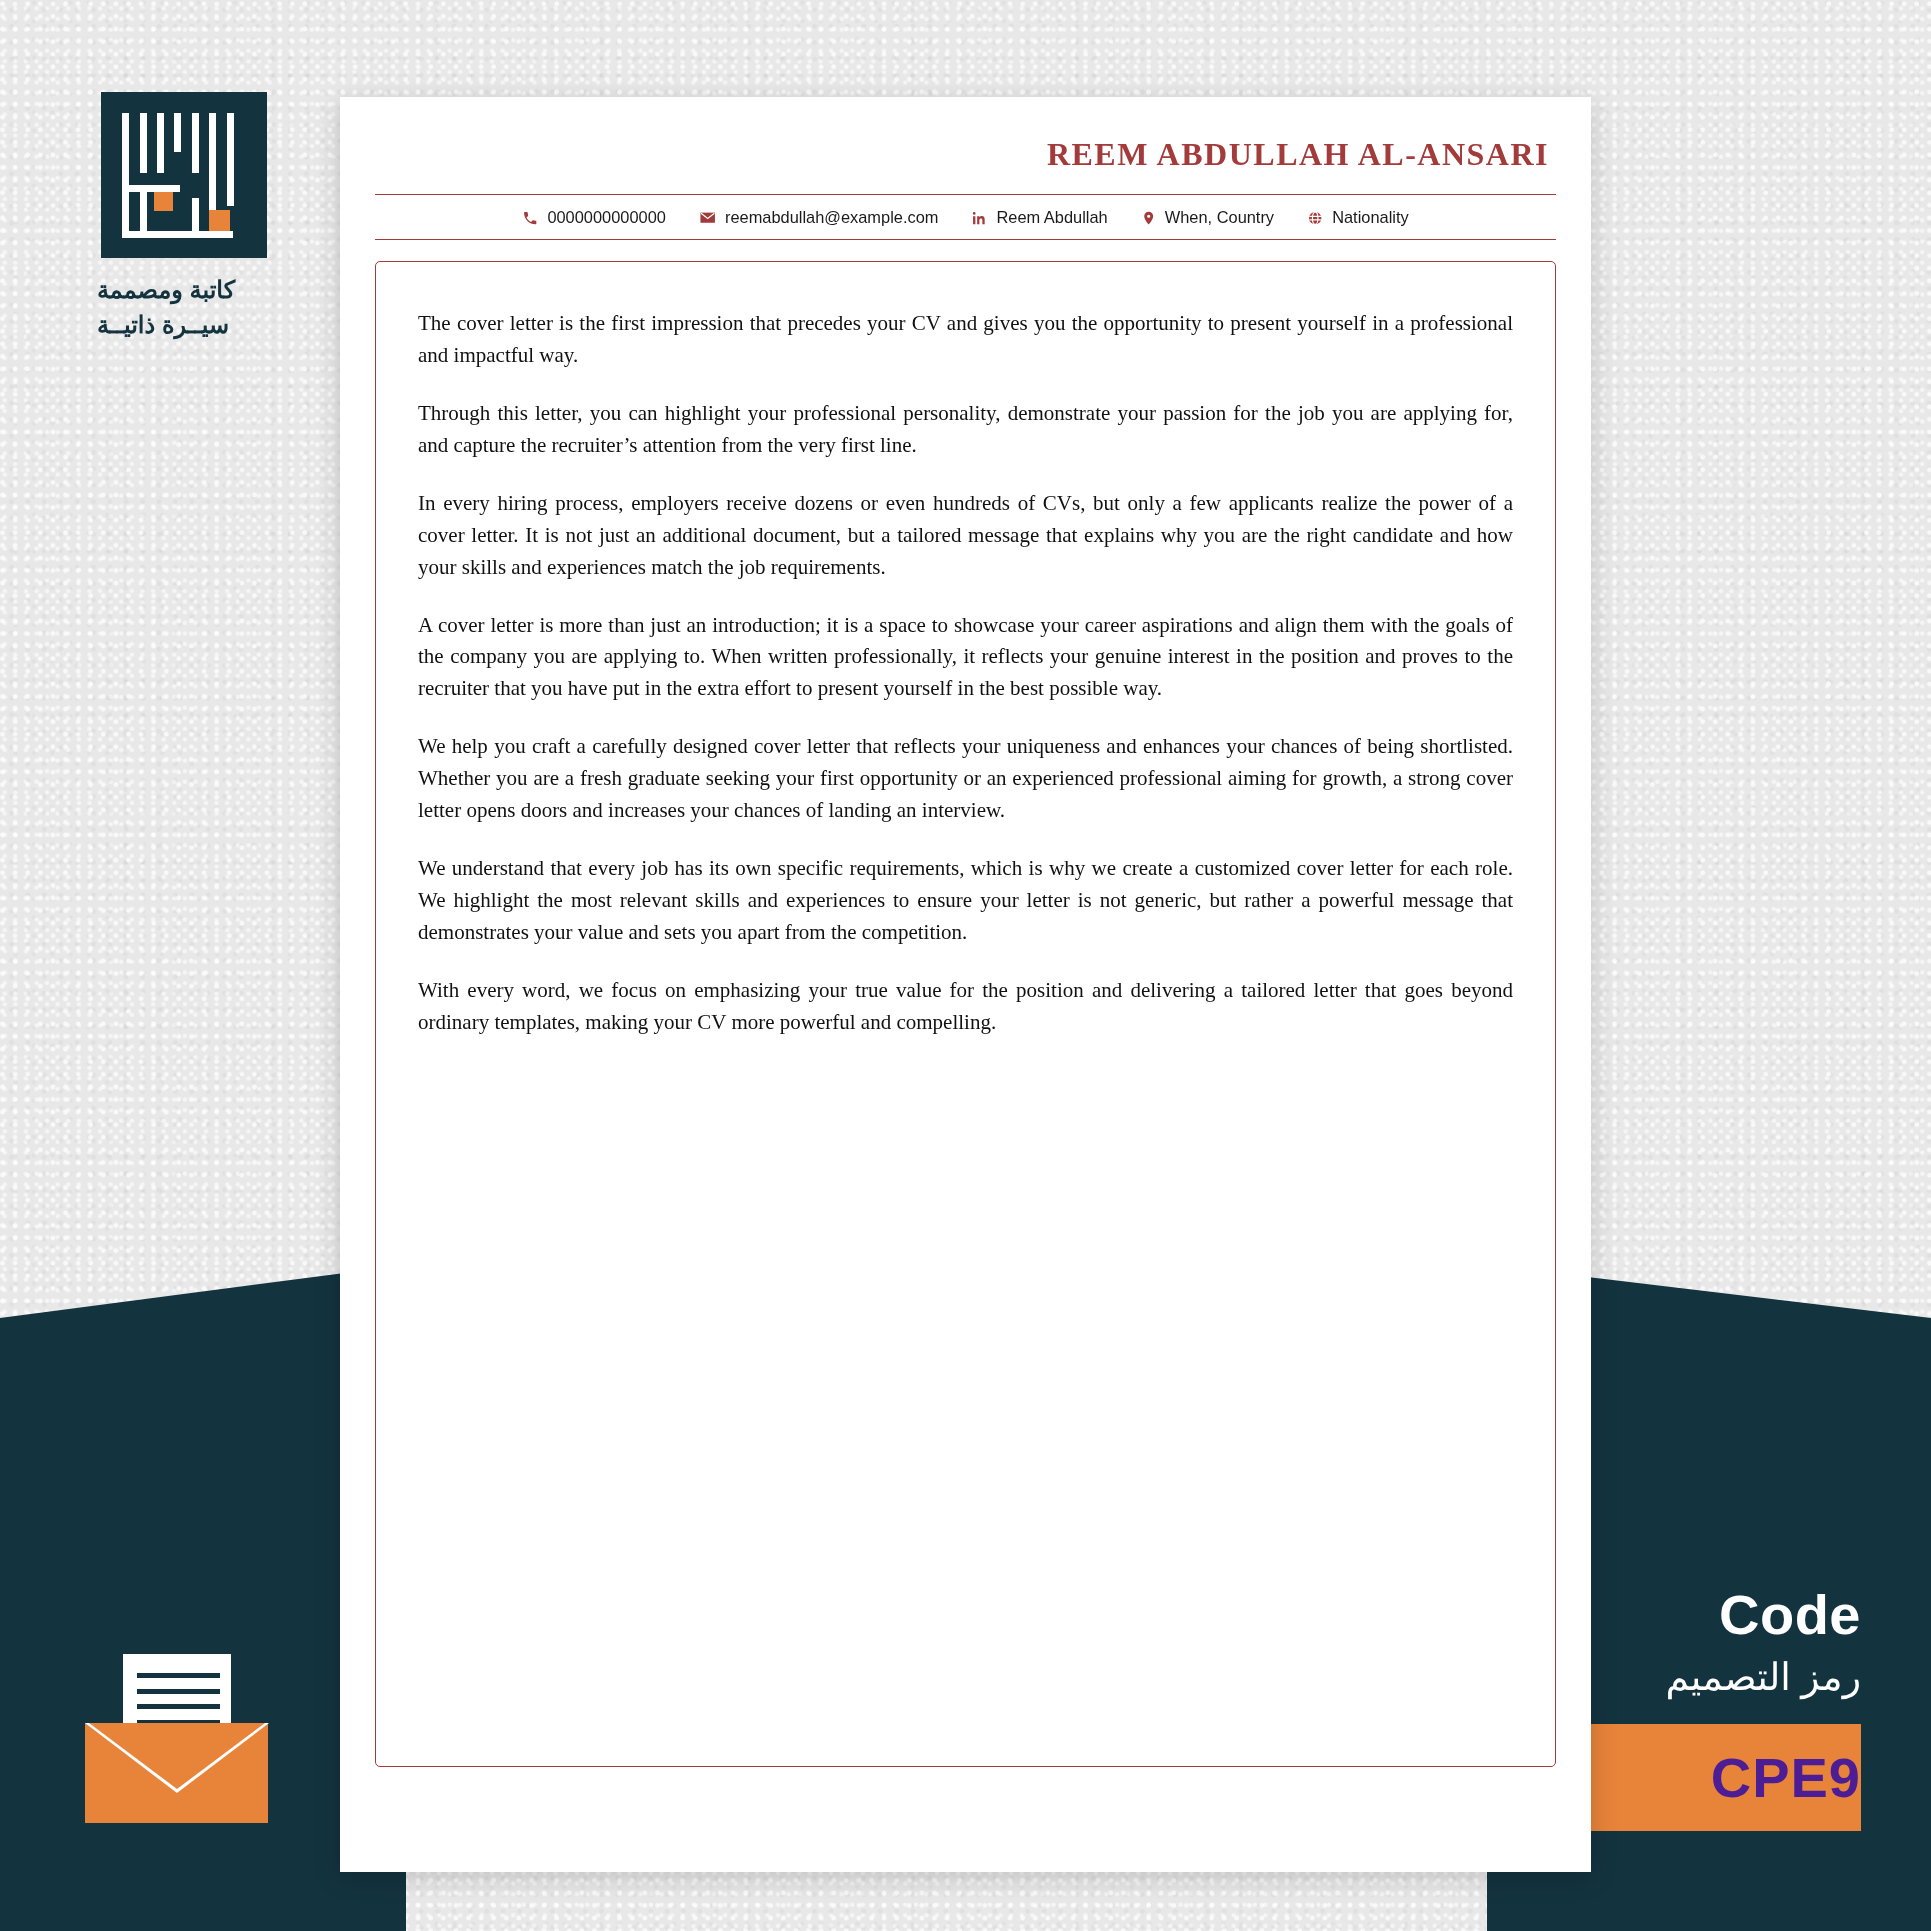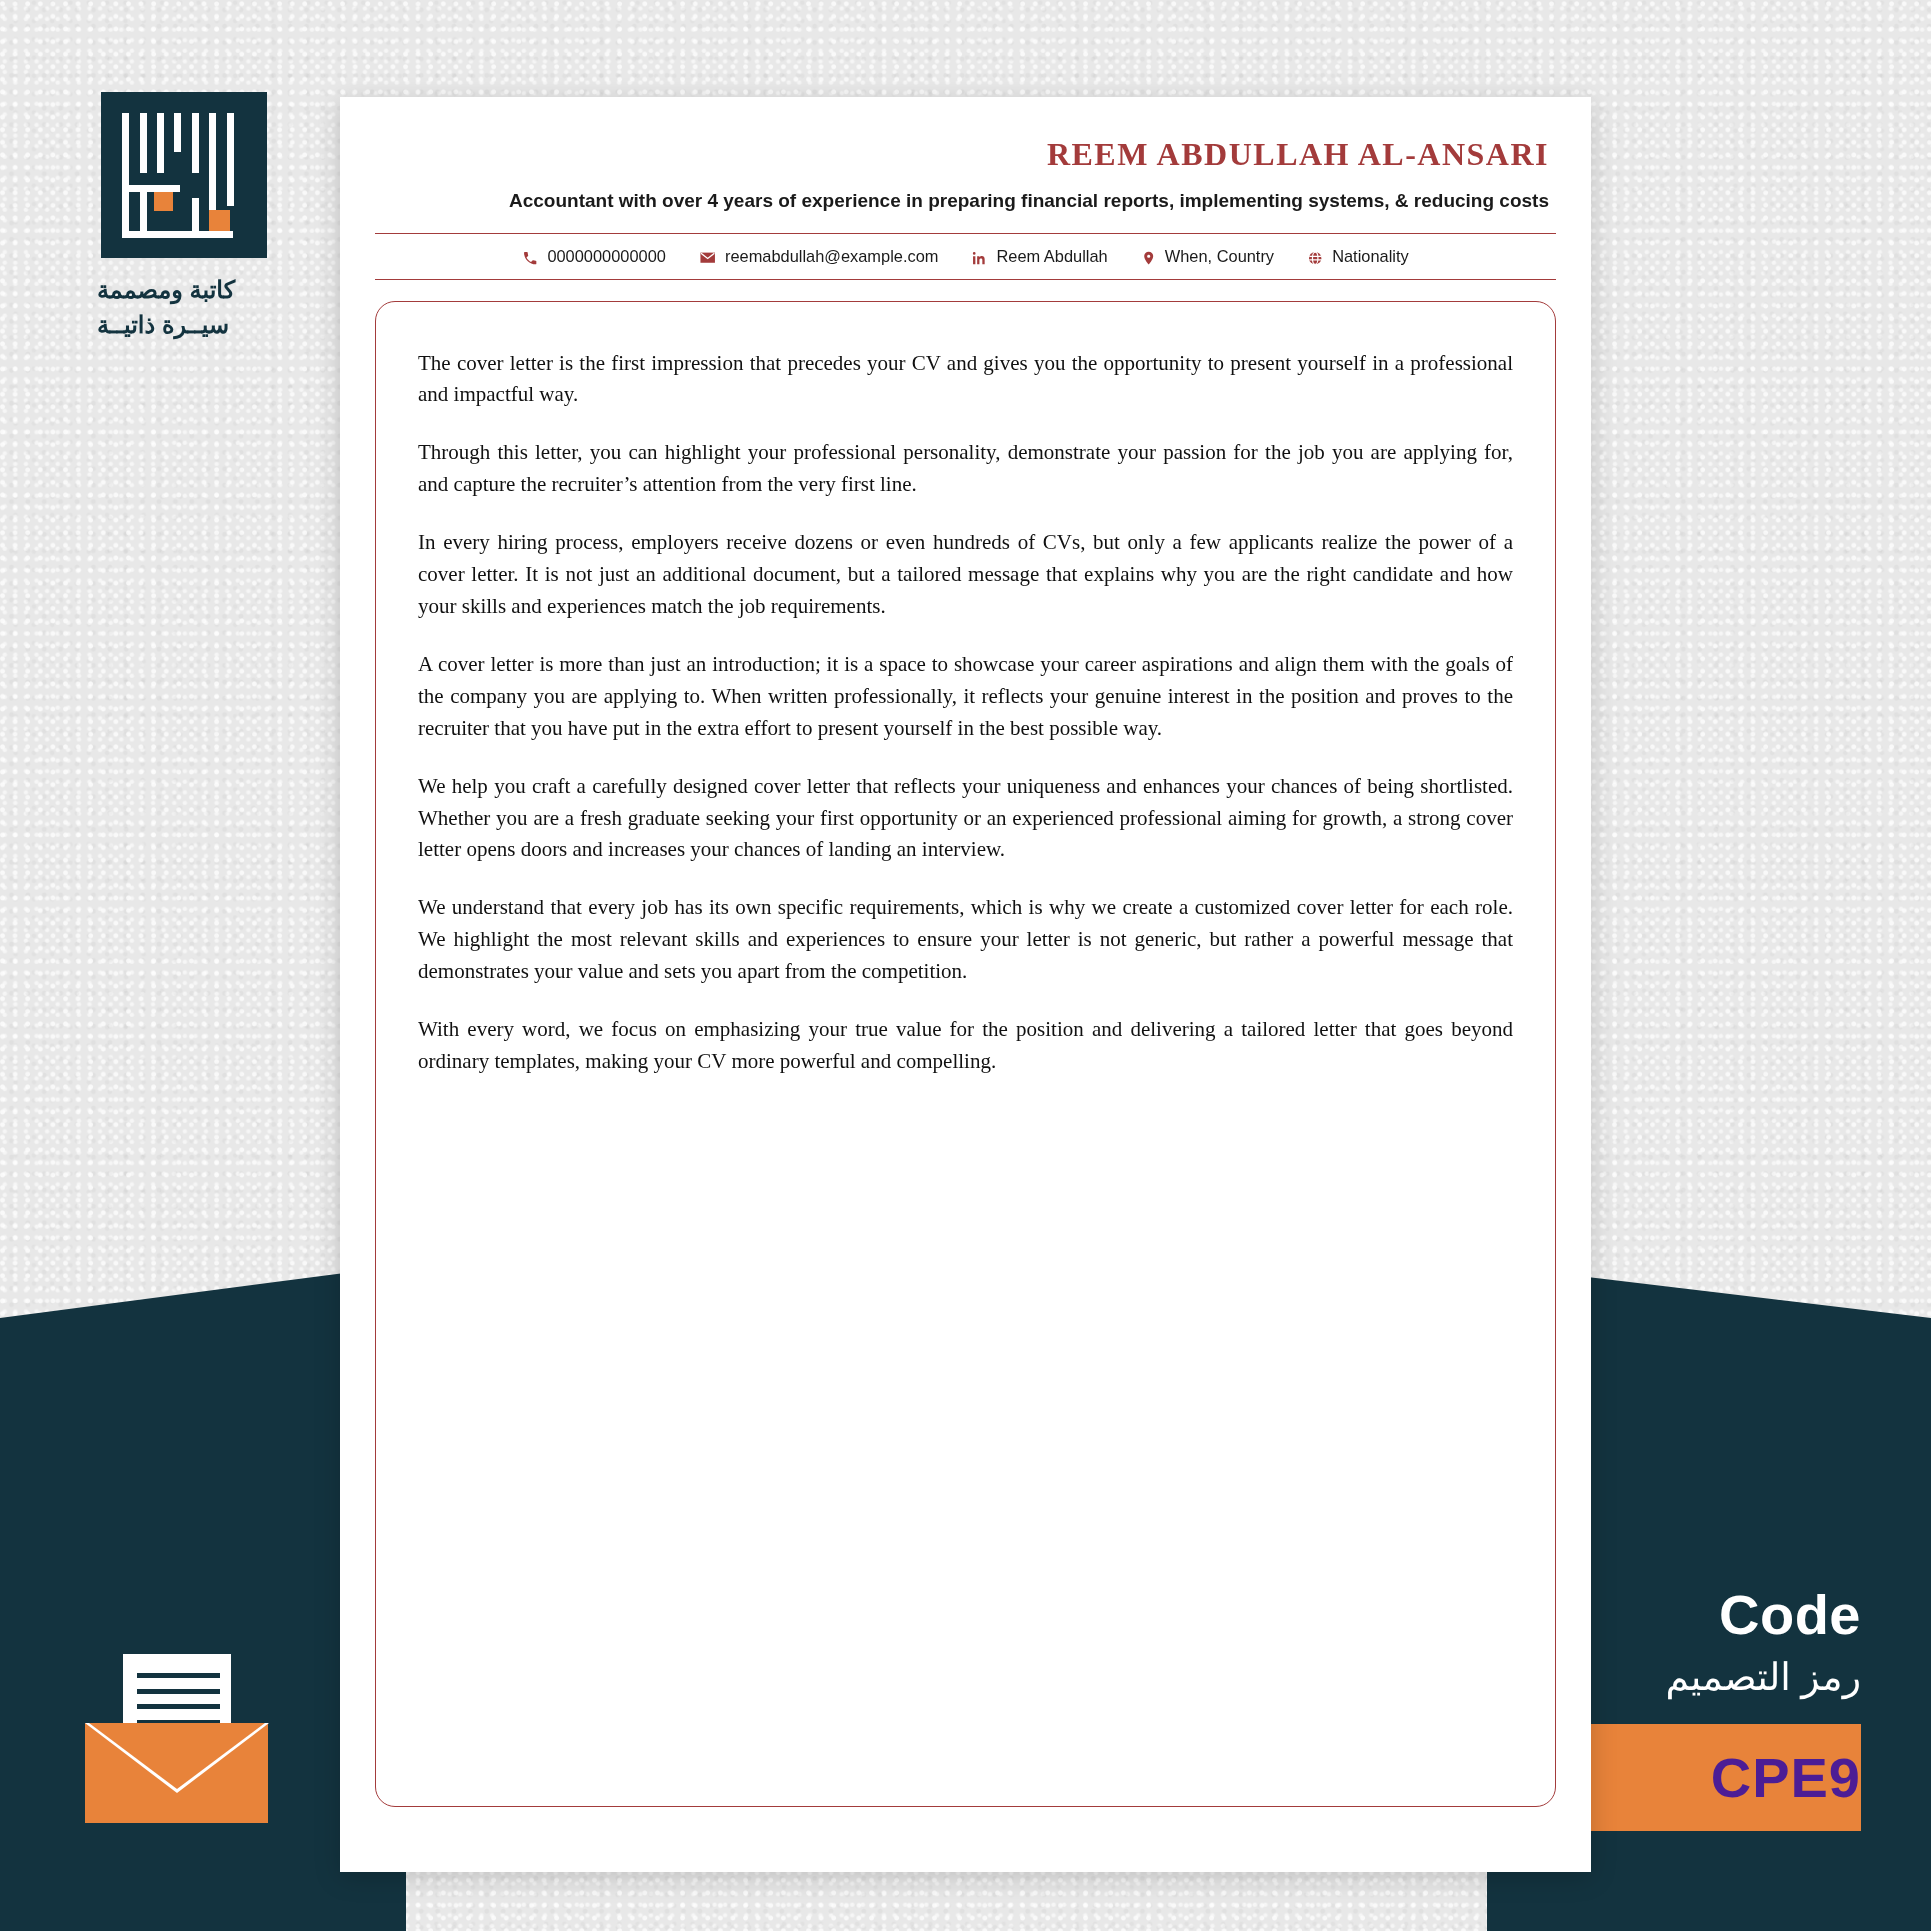--- a/index.html
+++ b/index.html
@@ -119,21 +119,21 @@
   }
   .contact-item {
     display: flex; align-items: flex-end; gap: 8.7px;
     font-size: 16.4px; color: #1a1a1a;
   }
   .contact-item .ico { display: inline-flex; align-items: center; }
   .contact-item svg { display: block; }
   .letter-box {
     margin: 21px 35px 39px 35px;
     border: 1.4px solid #a33b3b;
-    border-radius: 20px;
+    border-radius: 5px;
     height: 1506px;
     padding: 46px 42px 29px 42px;
     overflow: hidden;
   }
   .letter-box p {
     font-family: "Liberation Serif", serif;
     font-size: 21px;
     line-height: 1.52;
     color: #111111;
     text-align: justify;
@@ -185,21 +185,20 @@
 
   <div class="code-block">
     <div class="code-title">Code</div>
     <div class="code-sub">رمز التصميم</div>
     <div class="code-badge">CPE9</div>
   </div>
 
   <div class="page">
     <div class="doc-head">
       <div class="doc-name">REEM ABDULLAH AL-ANSARI</div>
-      <div class="doc-tagline">Accountant with over 4 years of experience in preparing financial reports, implementing systems, &amp; reducing costs</div>
     </div>
 
     <div class="contact-bar">
 
       <div class="contact-item">
         <span class="ico">
           <svg width="16.4" height="16.4" viewBox="0 0 24 24" fill="#a33b3b">
               <path d="M6.6 10.8c1.4 2.8 3.8 5.2 6.6 6.6l2.2-2.2c.3-.3.7-.4 1-.2 1.2.4 2.4.6 3.6.6.6 0 1 .4 1 1V20c0 .6-.4 1-1 1C10.6 21 3 13.4 3 4c0-.6.4-1 1-1h3.4c.6 0 1 .4 1 1 0 1.3.2 2.5.6 3.6.1.4 0 .8-.2 1.1l-2.2 2.1z"></path>
             </svg>
         </span>

